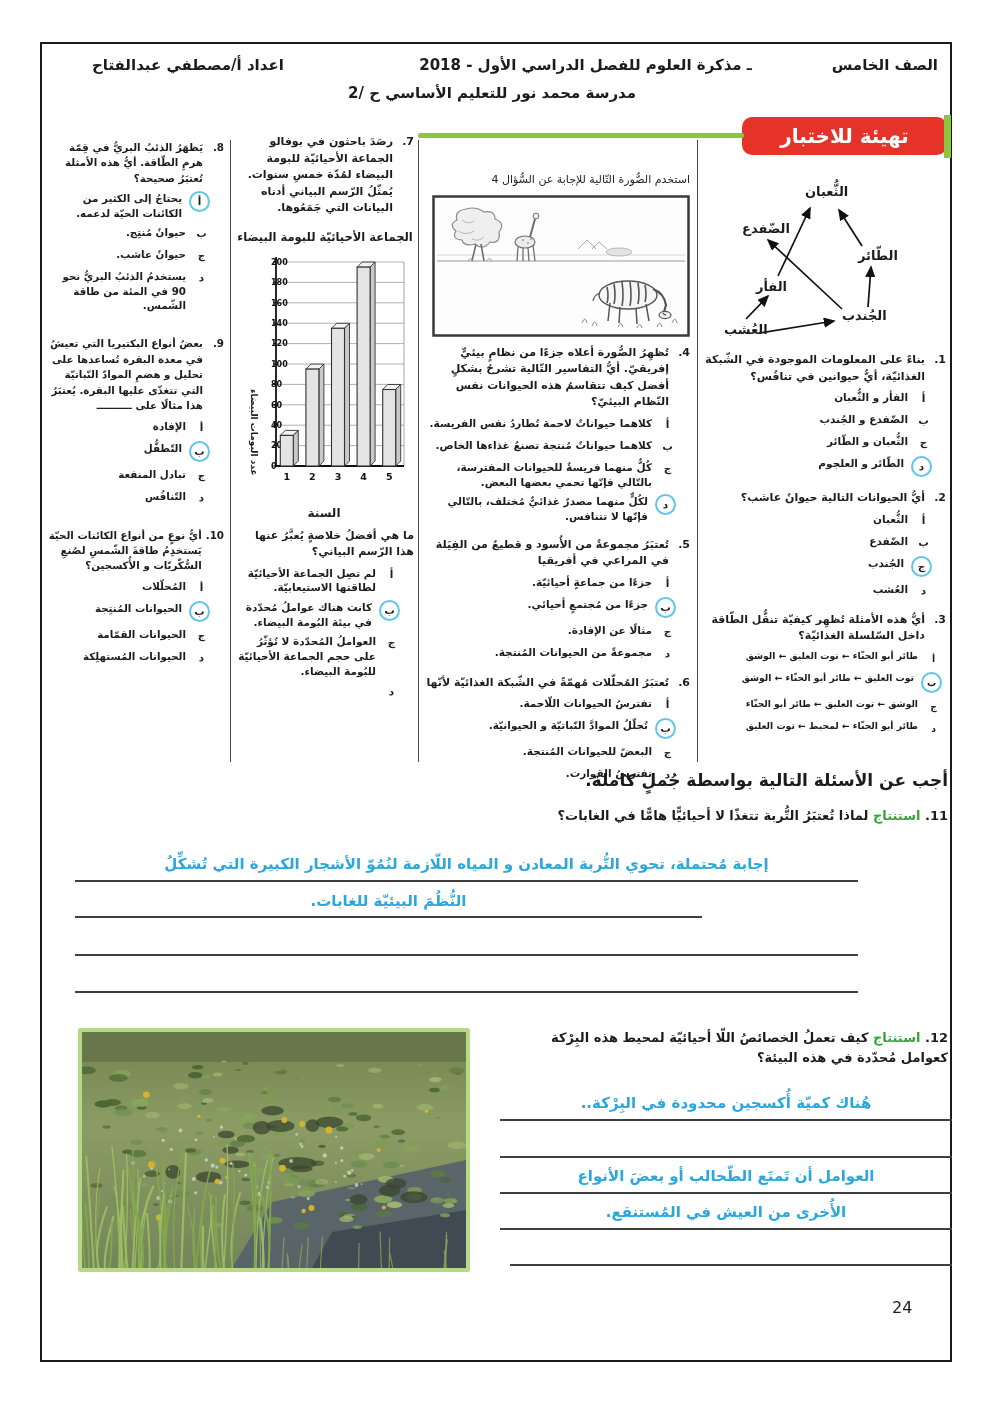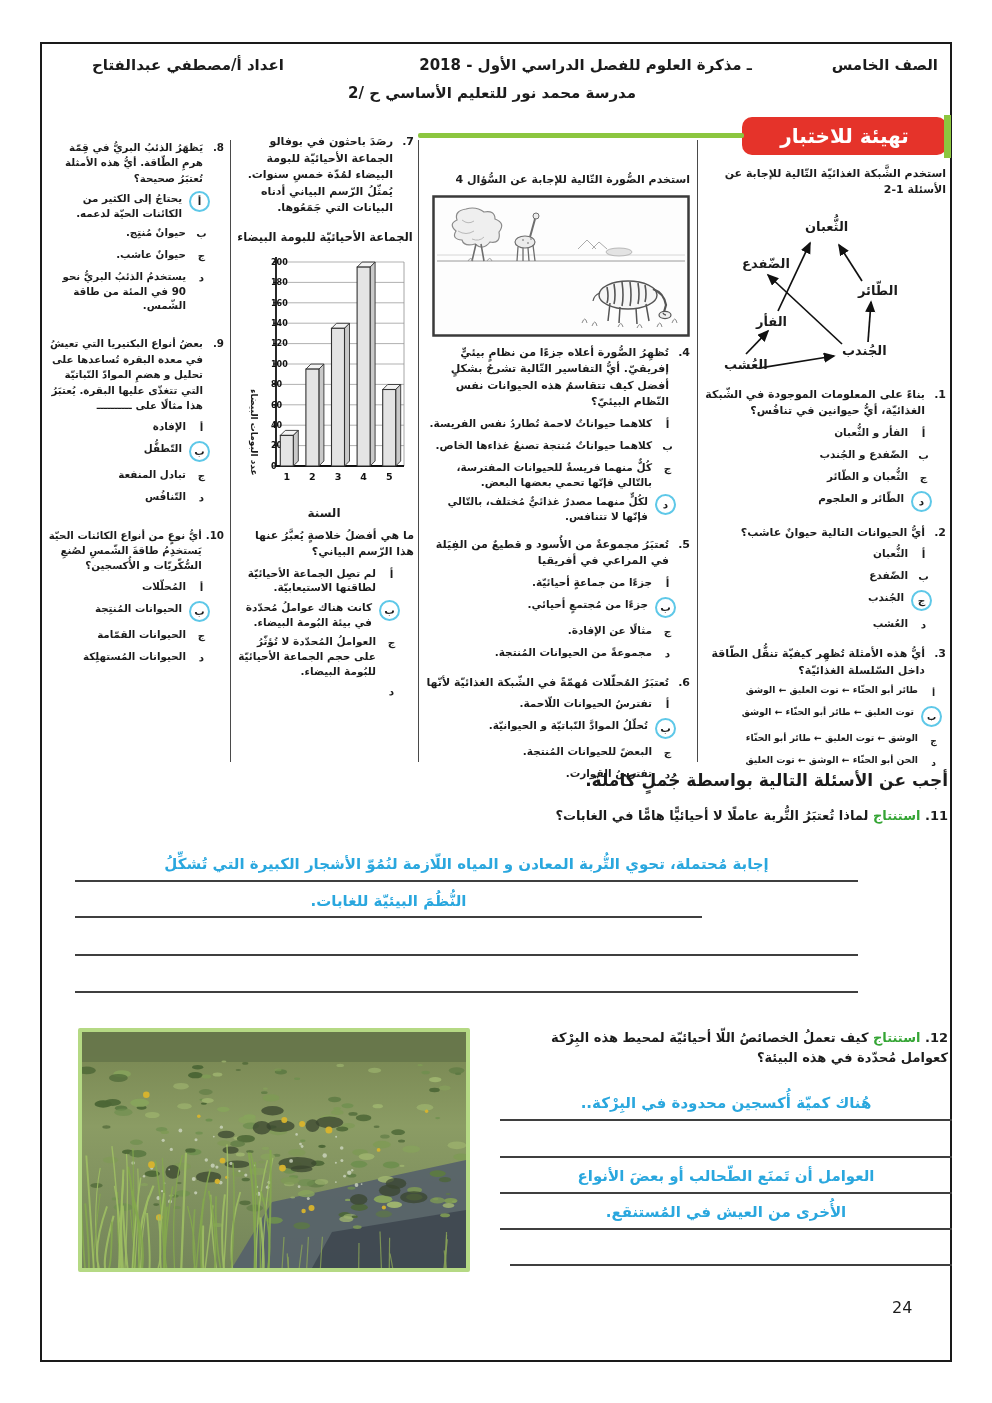--- a/index.html
+++ b/index.html
@@ -10,21 +10,21 @@
   
   .hdr{font-weight:bold;font-size:15px;white-space:nowrap;}
   
   .banner{background:#e5332a;border-radius:10px;color:#fff;font-weight:bold;font-size:20px;
           display:flex;align-items:center;justify-content:center;}
   .vbar{background:#8cc63f;}
   .hline{background:#8cc63f;border-radius:2px;}
   .vdiv{width:1px;background:#4a4a4a;}
   
   .col{position:absolute;direction:rtl;text-align:right;}
-  .q-intro{font-weight:bold;font-size:11px;line-height:1.45;margin-bottom:7px;}
+  .q-intro{font-weight:normal;font-size:11px;line-height:1.45;margin-bottom:7px;}
   .question{margin-bottom:13px;}
   .q-head{display:flex;gap:4px;font-weight:bold;font-size:11px;line-height:1.5;}
   .q-num{flex:none;min-width:17px;}
   .q-text{flex:1;}
   .q-follow{font-weight:bold;font-size:11px;line-height:1.5;margin:8px 0 4px 0;}
   .options{margin:5px 14px 0 0;}
   .option{display:flex;align-items:flex-start;gap:7px;margin-bottom:5px;
           font-size:10.5px;font-weight:bold;line-height:1.4;}
   .opt-letter{flex:none;width:17px;height:17px;line-height:17px;text-align:center;font-weight:bold;}
   .opt-letter.circled{border:2px solid #5ec8e8;border-radius:50%;}
@@ -65,21 +65,20 @@
 
   <div class="abs banner" style="left:742px;top:117px;width:205px;height:38px;">تهيئة للاختبار</div>
   <div class="abs vbar" style="left:944px;top:115px;width:7px;height:43px;"></div>
   <div class="abs hline" style="left:418px;top:133px;width:326px;height:5px;"></div>
 
   <div class="abs vdiv" style="left:230px;top:140px;height:622px;"></div>
   <div class="abs vdiv" style="left:418px;top:140px;height:622px;"></div>
   <div class="abs vdiv" style="left:697px;top:140px;height:622px;"></div>
 
   <div class="col col-a" style="left:702px;top:166px;width:244px;">
-    <div class="q-intro">استخدم الشَّبكة الغذائيّة التّالية للإجابة عن الأسئلة 1-2</div>
     <div class="foodweb">
       <svg id="fw-svg" width="244" height="176">
           <defs>
             <marker id="ah" markerWidth="8" markerHeight="8" refX="6" refY="3" orient="auto">
               <path d="M0,0 L7,3 L0,6 z" fill="#111"></path>
             </marker>
           </defs>
           <line x1="44" y1="149" x2="66" y2="126" stroke="#111" stroke-width="1.7" marker-end="url(#ah)"></line>
           <line x1="58" y1="163" x2="132" y2="151" stroke="#111" stroke-width="1.7" marker-end="url(#ah)"></line>
           <line x1="76" y1="106" x2="108" y2="38" stroke="#111" stroke-width="1.7" marker-end="url(#ah)"></line>
@@ -155,21 +154,21 @@
           <div class="option">
             <span class="opt-letter circled">ب</span>
             <span class="opt-text">توت العليق ← طائر أبو الحنّاء ← الوشق</span>
           </div>
           <div class="option">
             <span class="opt-letter">ج</span>
             <span class="opt-text">الوشق ← توت العليق ← طائر أبو الحنّاء</span>
           </div>
           <div class="option">
             <span class="opt-letter">د</span>
-            <span class="opt-text">الحن أبو الحنّاء ← الوشق ← توت العليق</span>
+            <span class="opt-text">طائر أبو الحنّاء ← لمحيط ← توت العليق</span>
           </div>
         </div>
       </div>
   </div>
 
   <div class="col col-b" style="left:424px;top:172px;width:266px;">
     <div class="q-intro">استخدم الصُّورة التّالية للإجابة عن السُّؤال 4</div>
     <svg class="savanna" viewBox="0 0 258 142">
       <rect x="1.5" y="1.5" width="255" height="139" fill="#fdfdfd" stroke="#3a3a3a" stroke-width="2.5"></rect>
       <line x1="5" y1="66" x2="253" y2="66" stroke="#9a9a9a" stroke-width="1"></line>
@@ -433,21 +432,21 @@
           </div>
         </div>
       </div>
   </div>
 
   <div class="abs sec-head" style="left:420px;top:770px;width:528px;">أجب عن الأسئلة التالية بواسطة جُملٍ كاملة.</div>
 
   <div class="abs wq" style="left:500px;top:806px;width:448px;">
     <span>11.</span>
     <span class="green">استنتاج</span>
-    <span>لماذا تُعتبَرُ التُّربة عاملًا لا أحيائيًّا هامًّا في الغابات؟</span>
+    <span>لماذا تُعتبَرُ التُّربة تتغذًا لا أحيائيًّا هامًّا في الغابات؟</span>
   </div>
   <div class="abs ans-text" style="left:75px;top:855px;width:783px;text-align:center;">إجابة مُحتملة، تحوي التُّربة المعادن و المياه اللّازمة لنُمُوّ الأشجار الكبيرة التي تُشكِّلُ</div>
   <div class="abs blank" style="left:75px;top:880px;width:783px;"></div>
   <div class="abs ans-text" style="left:75px;top:892px;width:627px;text-align:center;">النُّظُمَ البيئيّة للغابات.</div>
   <div class="abs blank" style="left:75px;top:916px;width:627px;"></div>
   <div class="abs blank" style="left:75px;top:954px;width:783px;"></div>
   <div class="abs blank" style="left:75px;top:991px;width:783px;"></div>
 
   <div class="abs pond-box" style="left:78px;top:1028px;width:384px;height:236px;">
     <svg id="pond-svg" width="384" height="236">

